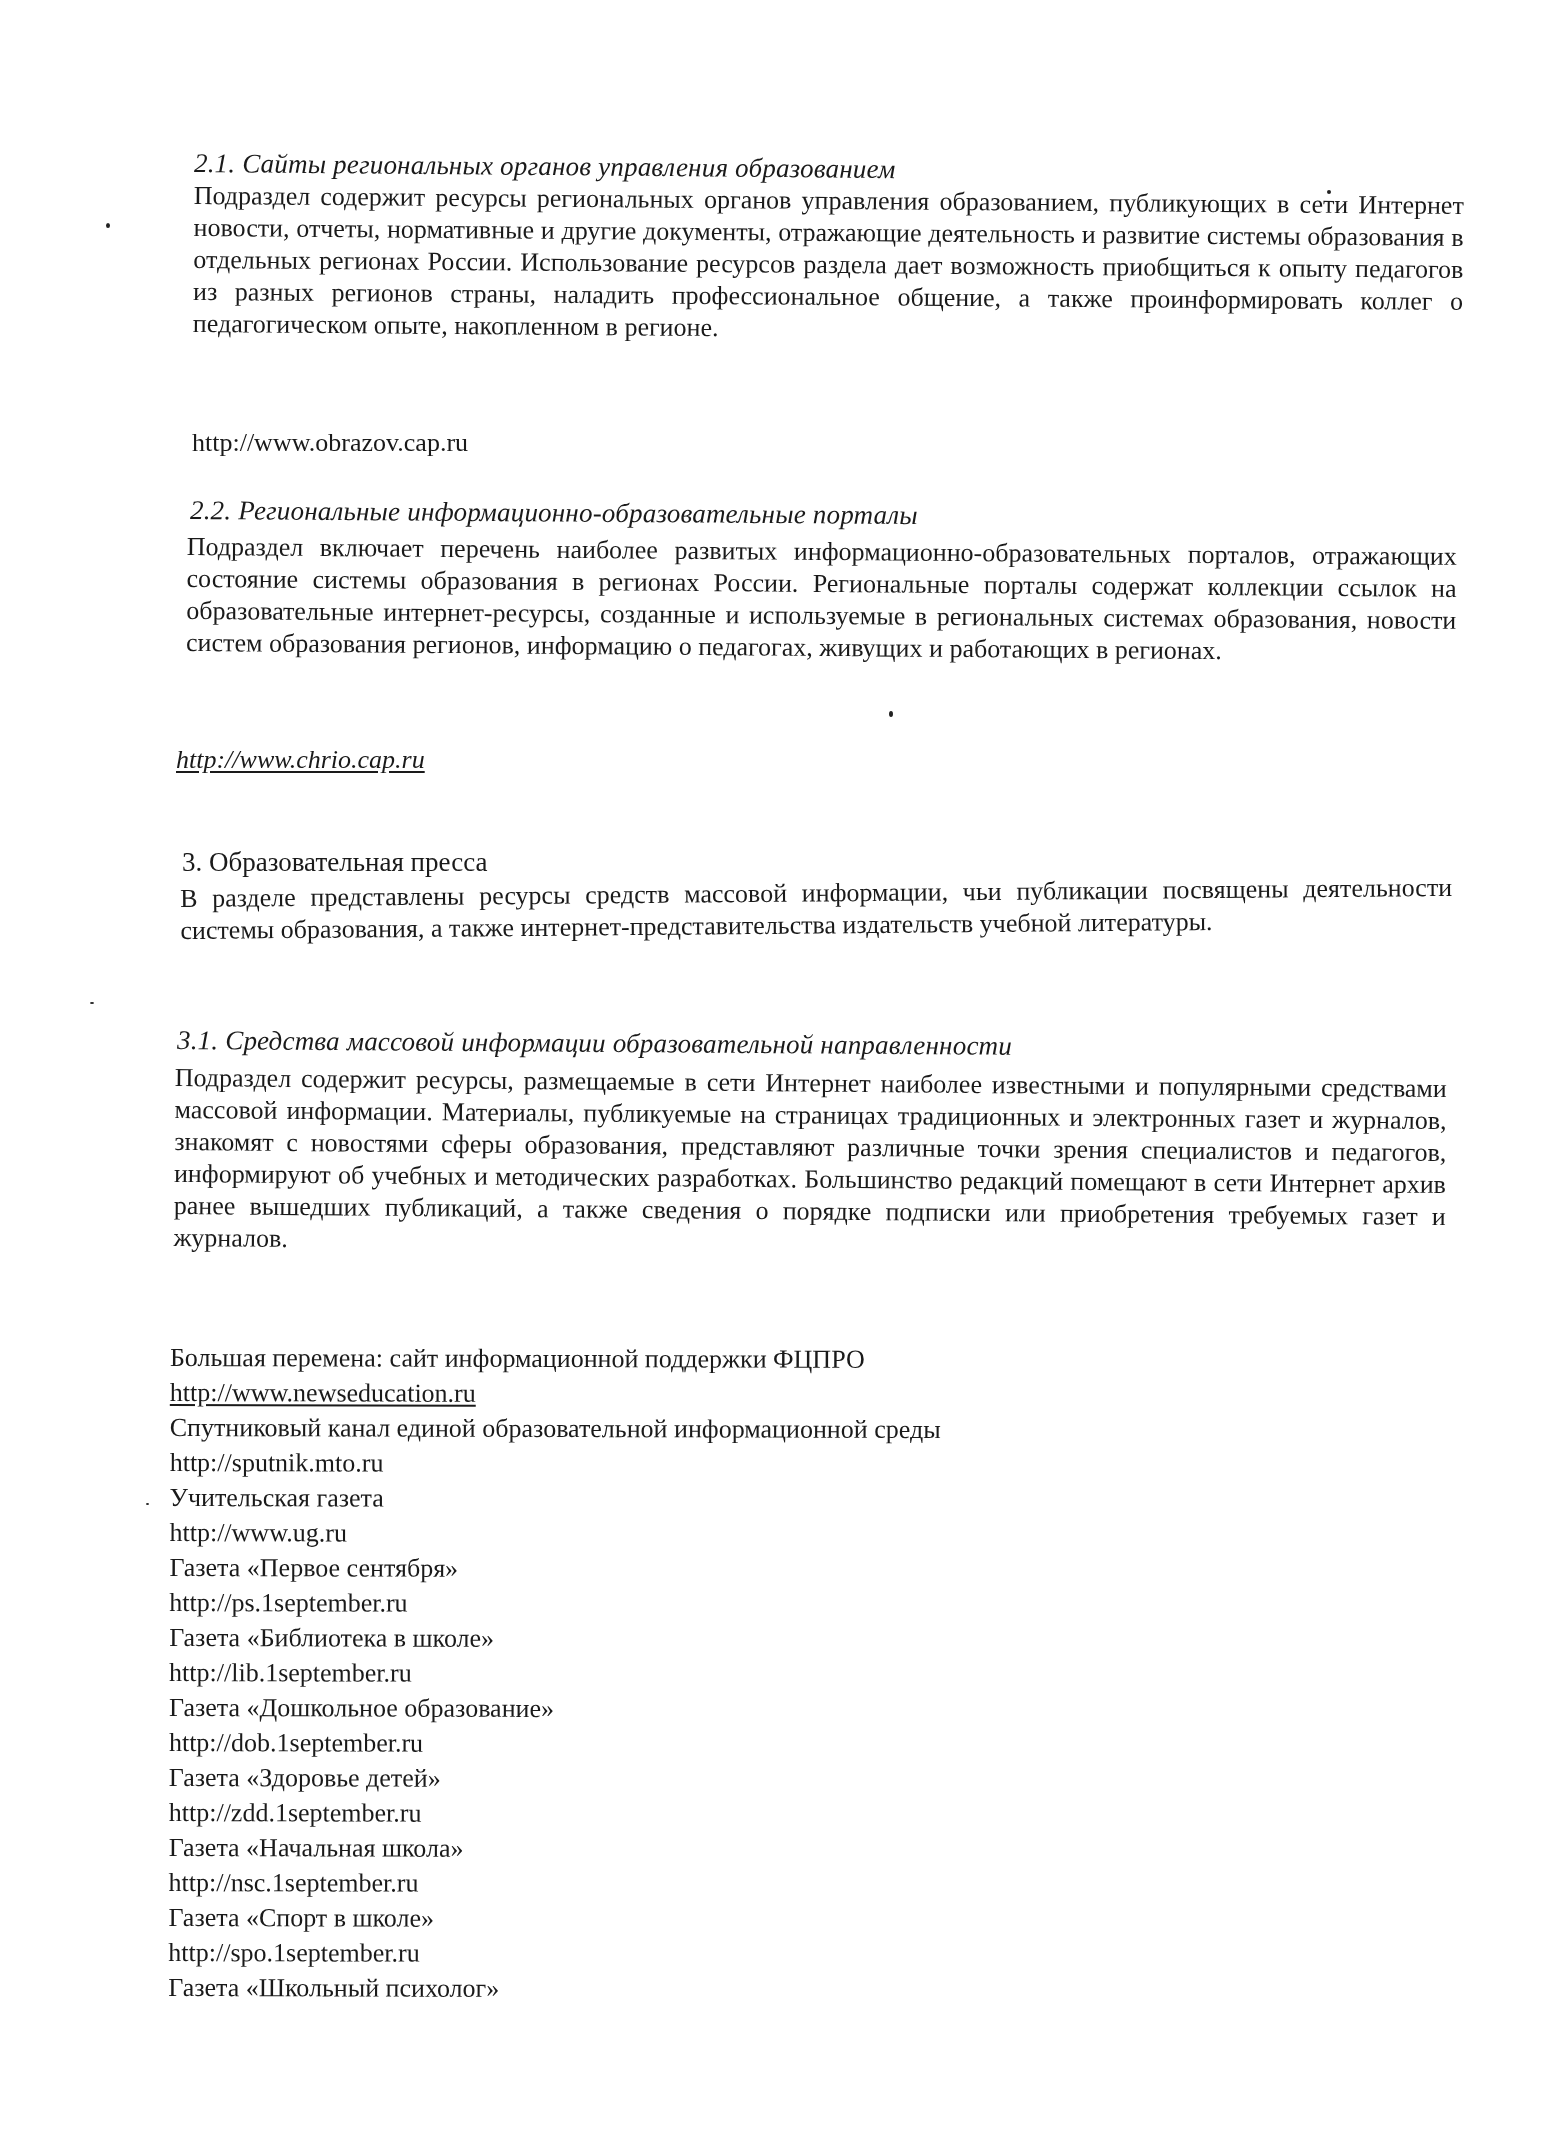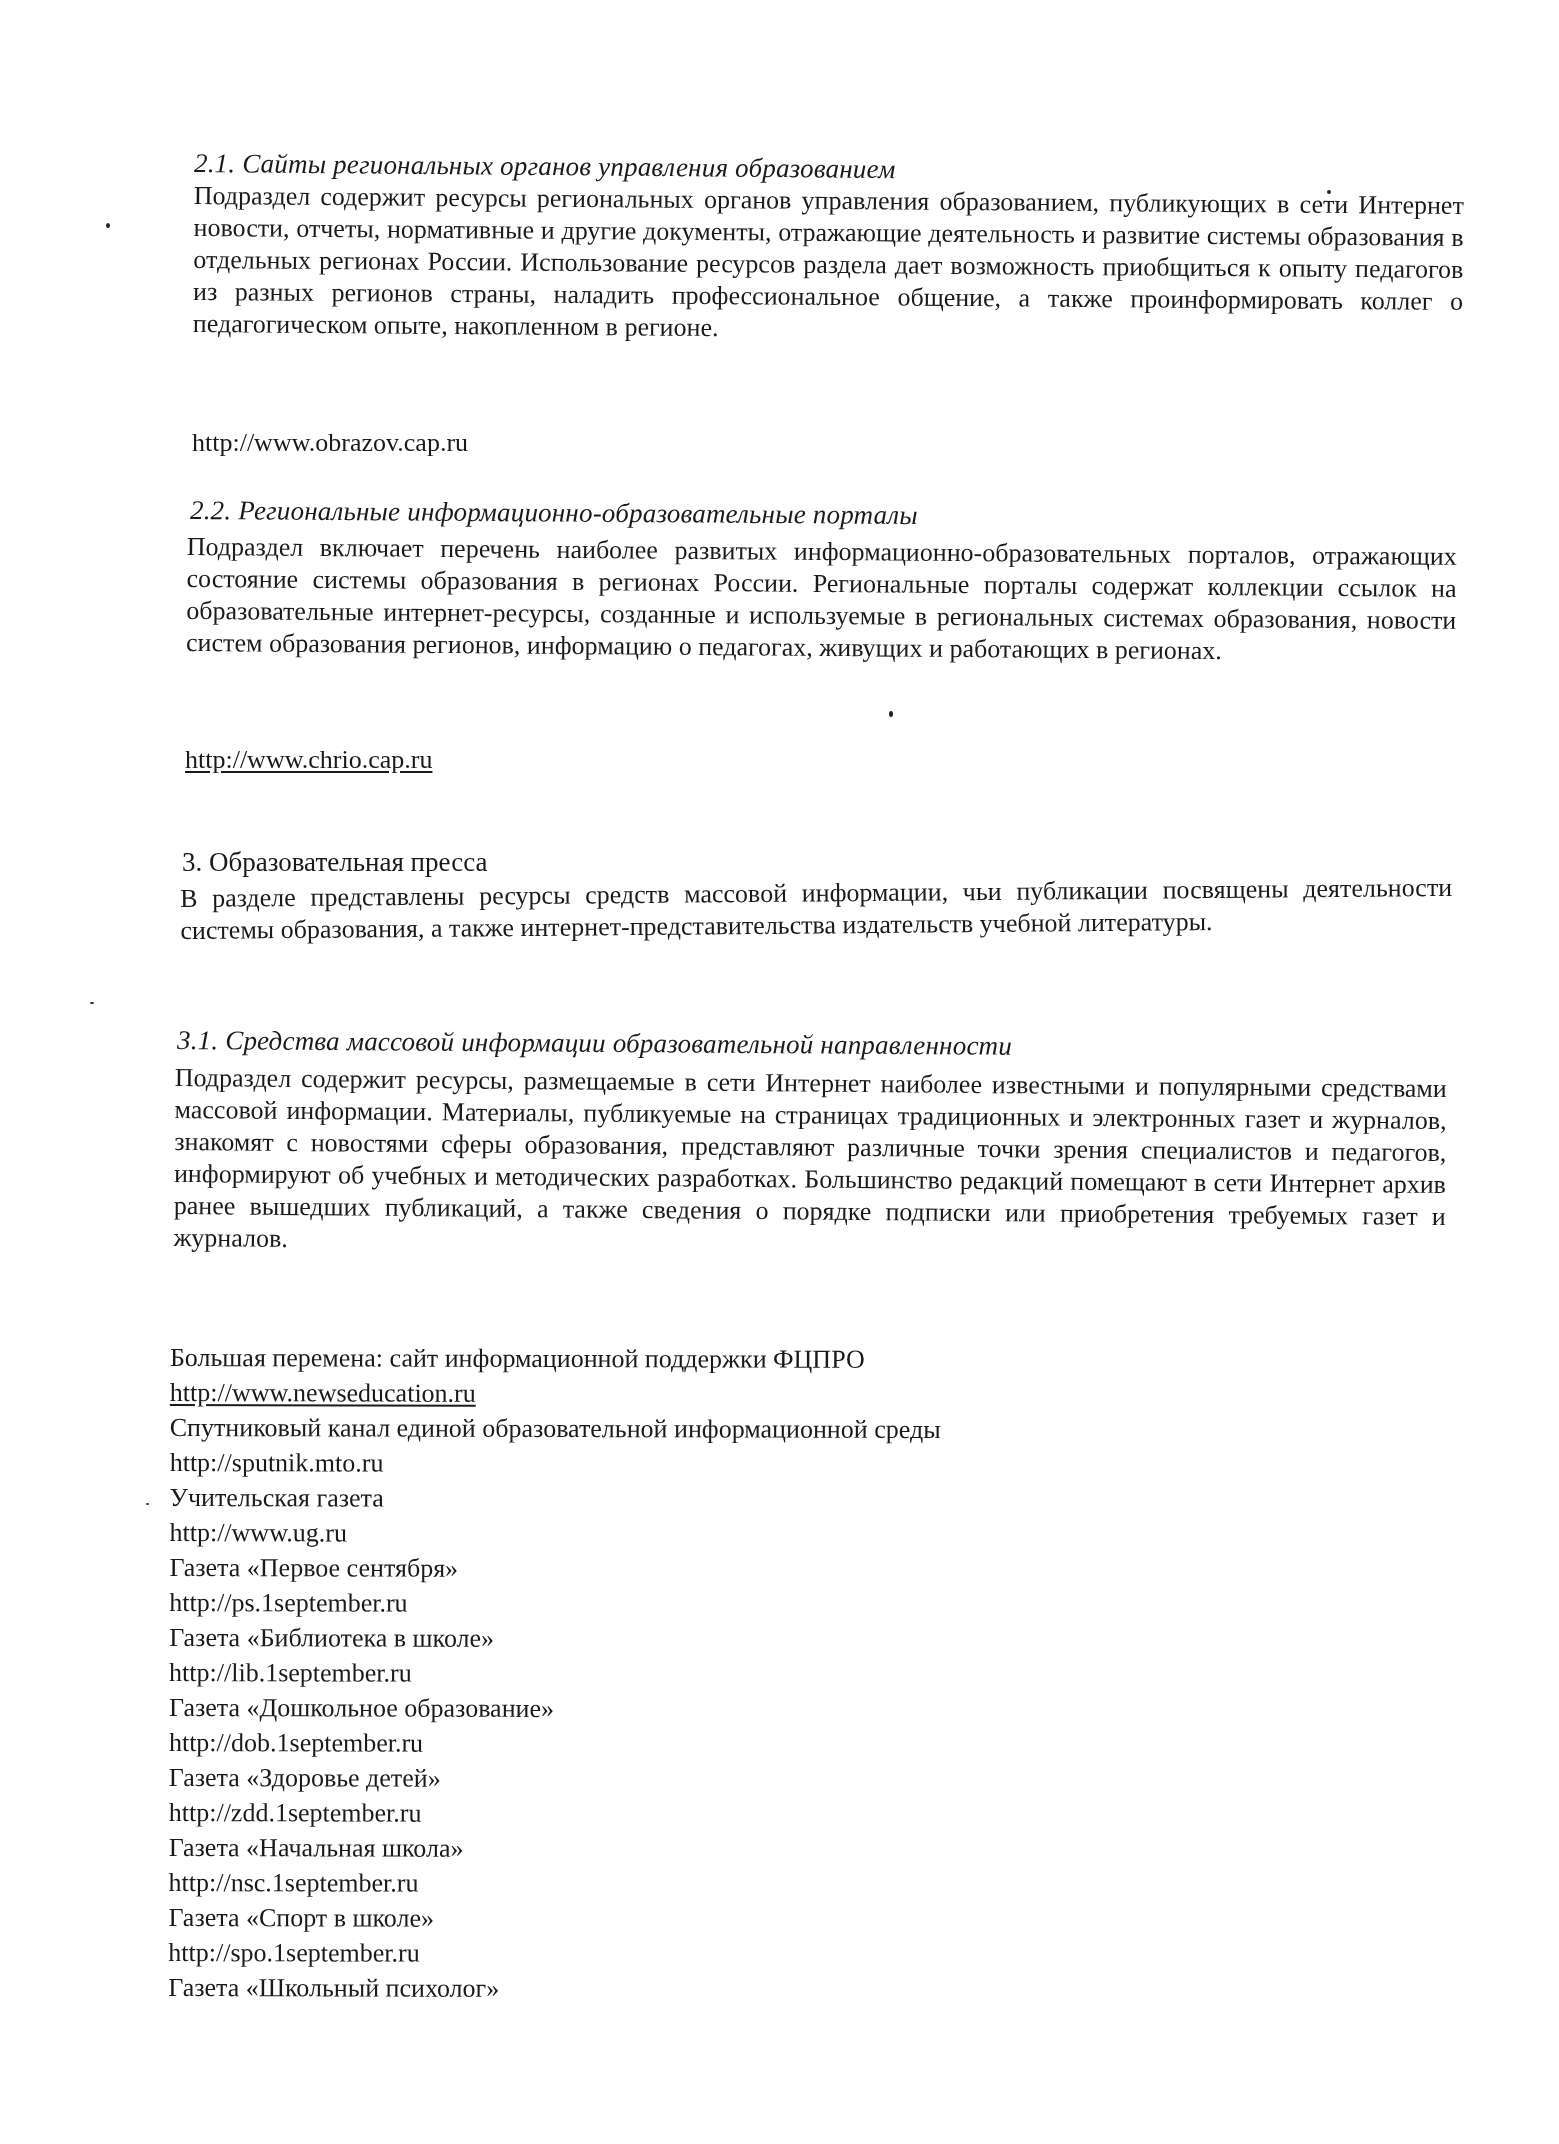--- a/index.html
+++ b/index.html
@@ -28,21 +28,21 @@
 <body>
 
 <div class="page">
 
   <div class="block heading-italic" style="left:152px; top:148px; transform: rotate(0.5deg);">2.1. Сайты региональных органов управления образованием</div>
   <div class="block para" style="left:152px; top:180px; width:1270px; transform: rotate(0.45deg); transform-origin:left top;">Подраздел содержит ресурсы региональных органов управления образованием, публикующих в сети Интернет новости, отчеты, нормативные и другие документы, отражающие деятельность и развитие системы образования в отдельных регионах России. Использование ресурсов раздела дает возможность приобщиться к опыту педагогов из разных регионов страны, наладить профессиональное общение, а также проинформировать коллег о педагогическом опыте, накопленном в регионе.</div>
   <div class="block link" style="left:150px; top:427px;text-align:center;">http://www.obrazov.cap.ru</div>
 
   <div class="block heading-italic" style="left:148px; top:495px; transform: rotate(0.4deg);">2.2. Региональные информационно-образовательные порталы</div>
   <div class="block para" style="left:145px; top:531px; width:1270px; transform: rotate(0.45deg); transform-origin:left top;">Подраздел включает перечень наиболее развитых информационно-образовательных порталов, отражающих состояние системы образования в регионах России. Региональные порталы содержат коллекции ссылок на образовательные интернет-ресурсы, созданные и используемые в региональных системах образования, новости систем образования регионов, информацию о педагогах, живущих и работающих в регионах.</div>
-  <div class="block link underline" style="left:143px; top:744px;">http://www.chrio.cap.ru</div>
+  <div class="block link underline" style="left:134px; top:744px;font-style:italic;">http://www.chrio.cap.ru</div>
 
   <div class="block heading-plain" style="left:140px; top:847px;">3. Образовательная пресса</div>
   <div class="block para" style="left:138px; top:883px; width:1272px; transform: rotate(-0.5deg); transform-origin:left top;">В разделе представлены ресурсы средств массовой информации, чьи публикации посвящены деятельности системы образования, а также интернет-представительства издательств учебной литературы.</div>
 
   <div class="block heading-italic" style="left:135px; top:1025px; transform: rotate(0.4deg);">3.1. Средства массовой информации образовательной направленности</div>
   <div class="block para" style="left:133px; top:1062px; width:1272px; transform: rotate(0.5deg); transform-origin:left top;">Подраздел содержит ресурсы, размещаемые в сети Интернет наиболее известными и популярными средствами массовой информации. Материалы, публикуемые на страницах традиционных и электронных газет и журналов, знакомят с новостями сферы образования, представляют различные точки зрения специалистов и педагогов, информируют об учебных и методических разработках. Большинство редакций помещают в сети Интернет архив ранее вышедших публикаций, а также сведения о порядке подписки или приобретения требуемых газет и журналов.</div>
 
   <div class="block" style="left:128px; top:1340px; transform: rotate(0.15deg); transform-origin:left top;">
     <div class="list-line">Большая перемена: сайт информационной поддержки ФЦПРО</div>
     <div class="list-line underline">http://www.newseducation.ru</div>

